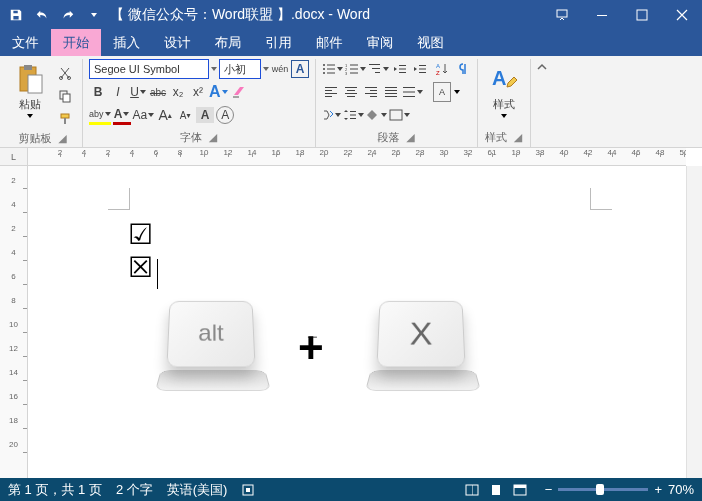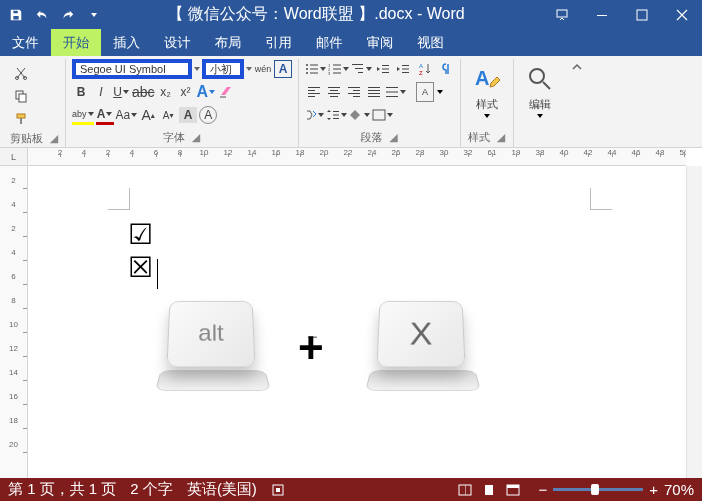--- a/index.html
+++ b/index.html
@@ -1,46 +1,46 @@
 <!DOCTYPE html>
 <html><head>
 <meta charset="utf-8">
 <style>
 *{margin:0;padding:0;box-sizing:border-box;font-family:"Microsoft YaHei","Segoe UI",sans-serif;user-select:none}
 body{width:702px;height:501px;overflow:hidden;background:#fff;font-size:12px}
 .titlebar{height:29px;background:#2b579a;color:#fff;display:flex;align-items:center}
 .qat{display:flex;align-items:center;gap:2px;padding:0 4px}
 .qat-btn{width:24px;height:24px;display:flex;align-items:center;justify-content:center;color:#fff}
 .qat-btn svg{width:14px;height:14px}
-.title-text{flex:1;text-align:center;font-size:16px;padding-right:20px}
+.title-text{flex:1;text-align:left;font-size:14px;padding-right:20px}
 .wincontrols{display:flex}
 .wincontrols div{width:40px;height:29px;display:flex;align-items:center;justify-content:center;color:#fff}
 .wincontrols svg{width:12px;height:12px}
 .tabbar{height:27px;background:#2b579a;display:flex;align-items:stretch;color:#fff;font-size:12px}
 .tab{padding:0 12px;display:flex;align-items:center;border:none;background:transparent;color:#fff;cursor:pointer}
-.tab.active{background:#bef264;color:#2b579a}
+.tab.active{background:#f9a8d4;color:#2b579a}
 .tab-right{margin-left:auto;display:flex;align-items:center}
 .tellme{display:flex;align-items:center;gap:4px;padding:0 8px;color:#c8d7ee}
 .tellme svg{width:12px;height:12px}
 .signin{padding:0 10px;display:flex;align-items:center}
 .share{padding:0 8px;display:flex;align-items:center;gap:3px;background:#1e3e6e}
 .ribbon{height:92px;background:#f3f3f3;border-bottom:1px solid #d4d4d4;display:flex;padding:3px 4px 0}
 .group{display:flex;flex-direction:column;border-right:1px solid #d4d4d4;padding:0 6px}
 .group-body{flex:1;display:flex;align-items:flex-start;gap:4px}
 .group-label{text-align:center;font-size:11px;color:#666;padding:2px 0;display:flex;justify-content:center;align-items:center;gap:6px}
 .dlauncher{width:10px;height:10px;display:inline-flex;align-items:center;justify-content:center;color:#888}
 .bigbtn{display:flex;flex-direction:column;align-items:center;justify-content:center;width:40px;padding-top:4px;gap:2px}
 .bigbtn-icon{width:32px;height:32px;display:flex;align-items:center;justify-content:center}
 .bigbtn-label{font-size:11px;color:#444}
 .col{display:flex;flex-direction:column;gap:3px}
 .row{display:flex;align-items:center;gap:2px}
 .rbtn{min-width:18px;height:20px;display:flex;align-items:center;justify-content:center;color:#444;font-size:12px}
 .rbtn.sq{width:22px}
 .dd{width:6px;margin-left:1px}
-.fontbox{height:20px;background:#fff;border:4px solid #1d4ed8;padding:0 4px;display:flex;align-items:center;font-size:11px;color:#333}
+.fontbox{height:20px;background:#fff;border:1px solid #1d4ed8;padding:0 4px;display:flex;align-items:center;font-size:11px;color:#333}
 .fontname{width:120px}
 .fontsize{width:42px}
 .collapse{width:22px;display:flex;align-items:flex-start;justify-content:center;padding-top:2px;color:#666}
 .docarea{position:relative;height:330px;background:#fff;display:flex}
 .ruler-corner{width:28px;height:18px;background:#f3f3f3;border-right:1px solid #d4d4d4;border-bottom:1px solid #d4d4d4;display:flex;align-items:center;justify-content:center;font-size:9px;color:#666}
 .hruler{position:absolute;left:28px;right:16px;top:0;height:18px;background:#f9f9f9;border-bottom:1px solid #d4d4d4;overflow:hidden}
 .hruler-inner{position:absolute;left:20px;top:0;display:flex}
 .htick{width:24px;font-size:8px;color:#666;text-align:center;position:relative}
 .htick::before{content:"";position:absolute;left:50%;bottom:0;width:1px;height:4px;background:#999}
 .vruler{position:absolute;left:0;top:18px;bottom:0;width:28px;background:#f9f9f9;border-right:1px solid #d4d4d4;overflow:hidden}
@@ -55,21 +55,21 @@
 .boxchar{font-size:28px;font-family:"Segoe UI Symbol";margin-right:8px}
 .cursor{display:inline-block;width:1px;height:30px;background:#000;vertical-align:middle;margin-left:-4px}
 .keys{position:absolute;left:110px;top:120px;display:flex;align-items:center;gap:30px}
 .key3d{width:110px;height:100px;position:relative}
 .keytop{position:absolute;left:10px;top:0;width:86px;height:70px;background:linear-gradient(135deg,#fafafa,#e8e8e8);border:1px solid #ccc;border-radius:10px;transform:perspective(300px) rotateX(18deg);box-shadow:0 10px 14px rgba(0,0,0,.2);display:flex;align-items:center;justify-content:center}
 .keytop-label{font-size:24px;color:#888;font-weight:500}
 .keybase{position:absolute;left:0;bottom:0;width:110px;height:36px;background:linear-gradient(#d8d8d8,#f2f2f2);border:1px solid #c8c8c8;border-radius:10px;transform:perspective(300px) rotateX(55deg)}
 .plus{font-size:44px;font-weight:900;color:#000}
 .ibeam{position:relative;left:-20px;top:-14px;font-size:18px;color:#000}
 .vscroll{position:absolute;right:0;top:18px;bottom:0;width:16px;background:#f3f3f3;border-left:1px solid #e0e0e0}
-.statusbar{height:23px;background:#7f1d1d;color:#fff;display:flex;align-items:center;font-size:15px;padding:0 8px;gap:14px}
+.statusbar{height:23px;background:#0c4a6e;color:#fff;display:flex;align-items:center;font-size:13px;padding:0 8px;gap:14px}
 .statusbar .spacer{flex:1}
 .viewbtns{display:flex;gap:2px}
 .viewbtns div{width:22px;height:18px;display:flex;align-items:center;justify-content:center}
 .zoom{display:flex;align-items:center;gap:6px}
 .zoom-track{width:90px;height:3px;background:#5a7fb5;position:relative}
 .zoom-thumb{position:absolute;left:38px;top:-4px;width:8px;height:11px;background:#fff;border-radius:2px}
 svg{fill:currentColor}
 .arrow-dn{width:0;height:0;border-left:3px solid transparent;border-right:3px solid transparent;border-top:4px solid currentColor;display:inline-block}
 </style>
 </head>
@@ -131,20 +131,31 @@
   <button class="tab">引用</button>
   <button class="tab">邮件</button>
   <button class="tab">审阅</button>
   <button class="tab">视图</button>
 </div>
 
 <div class="ribbon">
 
   <div class="group">
     <div class="group-body">
+      <div class="bigbtn">
+        <div class="bigbtn-icon">
+            <svg viewBox="0 0 32 32">
+              <rect x="6" y="4" width="16" height="24" fill="#d9a441" stroke="#b07b20"></rect>
+              <rect x="10" y="2" width="8" height="5" fill="#888"></rect>
+              <rect x="14" y="12" width="14" height="18" fill="#fff" stroke="#888"></rect>
+            </svg>
+          </div>
+        <div class="bigbtn-label">粘贴</div>
+        <span class="arrow-dn"></span>
+      </div>
       <div class="col" style="padding-top:4px">
         <div class="rbtn sq">
             <svg width="14" height="14" viewBox="0 0 14 14">
               <path d="M3 2l8 10M11 2L3 12" stroke="#555"></path>
               <circle cx="3" cy="12" r="1.5" fill="none" stroke="#555"></circle>
               <circle cx="11" cy="12" r="1.5" fill="none" stroke="#555"></circle>
             </svg>
           </div>
         <div class="rbtn sq">
             <svg width="14" height="14" viewBox="0 0 14 14">
@@ -189,21 +200,21 @@
           <div class="rbtn" style="font-weight:bold">
               <span>B</span>
             </div>
           <div class="rbtn" style="font-style:italic">
               <span>I</span>
             </div>
           <div class="rbtn" style="text-decoration:underline">
               <span>U</span>
               <span class="arrow-dn dd"></span>
             </div>
-          <div class="rbtn" style="text-decoration:line-through;font-size:14px">
+          <div class="rbtn" style="text-decoration:line-through;font-size:10px">
               <span>abc</span>
             </div>
           <div class="rbtn">
               <span>x₂</span>
             </div>
           <div class="rbtn">
               <span>x²</span>
             </div>
           <div class="rbtn" style="color:#2b7bd9;font-weight:bold;font-size:16px">A<span class="arrow-dn dd"></span></div>
           <div class="rbtn">
@@ -412,35 +423,20 @@
         <div class="bigbtn-label">样式</div>
         <span class="arrow-dn"></span>
       </div>
     </div>
     <div class="group-label">
         <span>样式</span>
         <span class="dlauncher">◢</span>
       </div>
   </div>
 
-  <div class="group" style="border-right:none">
-    <div class="group-body">
-      <div class="bigbtn">
-        <div class="bigbtn-icon">
-            <svg viewBox="0 0 32 32">
-              <circle cx="13" cy="13" r="7" fill="none" stroke="#555" stroke-width="2"></circle>
-              <path d="M19 19l7 7" stroke="#555" stroke-width="2"></path>
-            </svg>
-          </div>
-        <div class="bigbtn-label">编辑</div>
-        <span class="arrow-dn"></span>
-      </div>
-    </div>
-    <div class="group-label">&nbsp;</div>
-  </div>
 
   <div class="collapse">
       <svg width="12" height="12" viewBox="0 0 12 12">
         <path d="M2 8l4-4 4 4" fill="none" stroke="#666" stroke-width="1.5"></path>
       </svg>
     </div>
 </div>
 
 <div class="docarea">
   <div class="ruler-corner">L</div>

